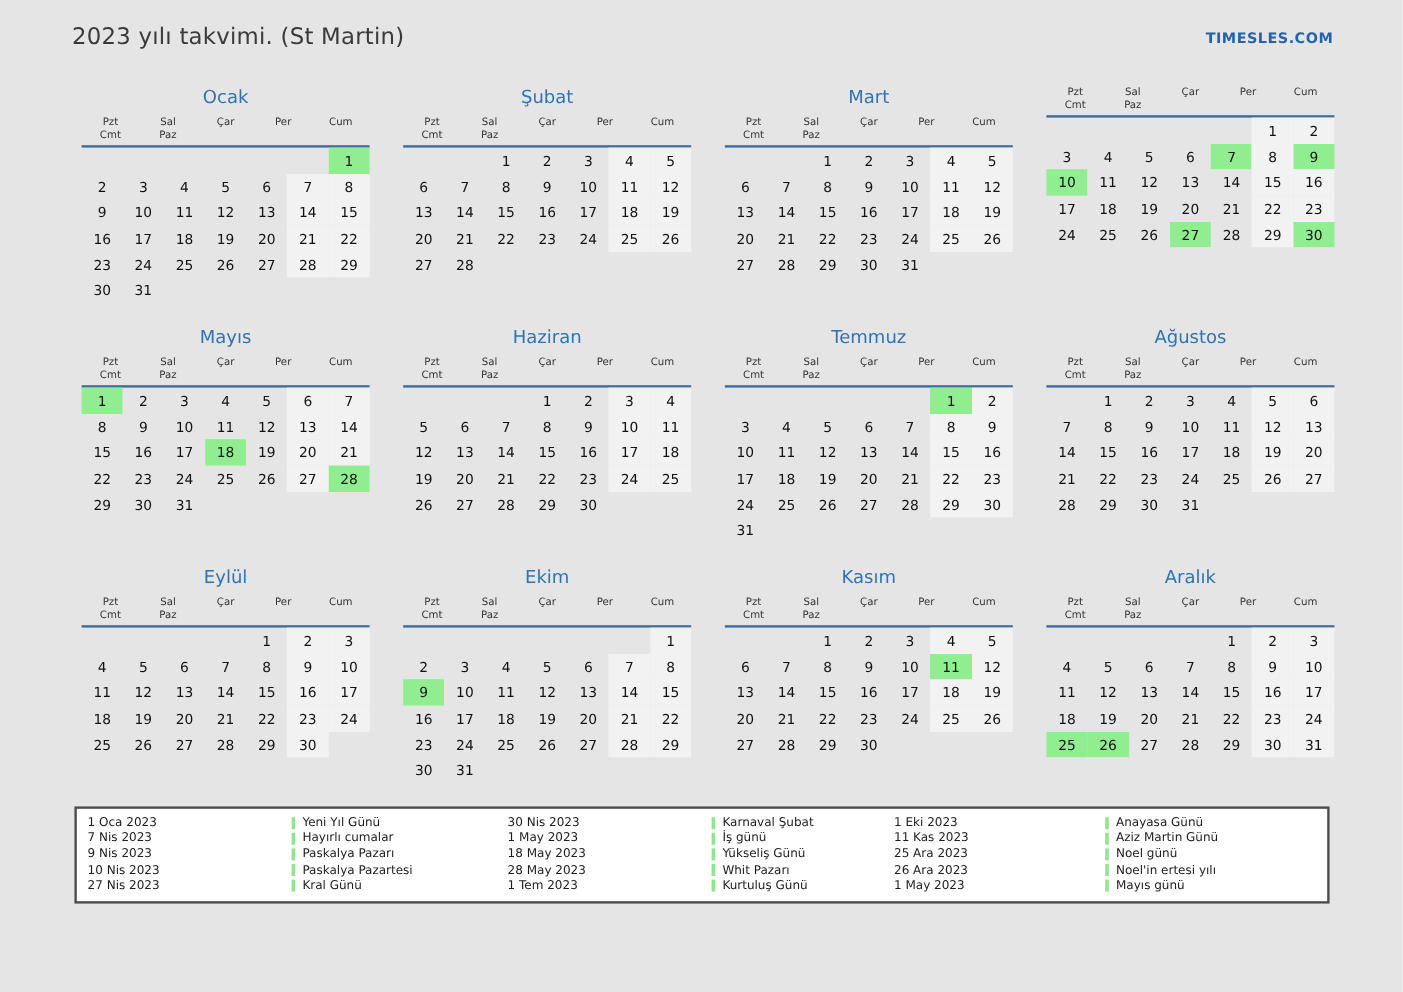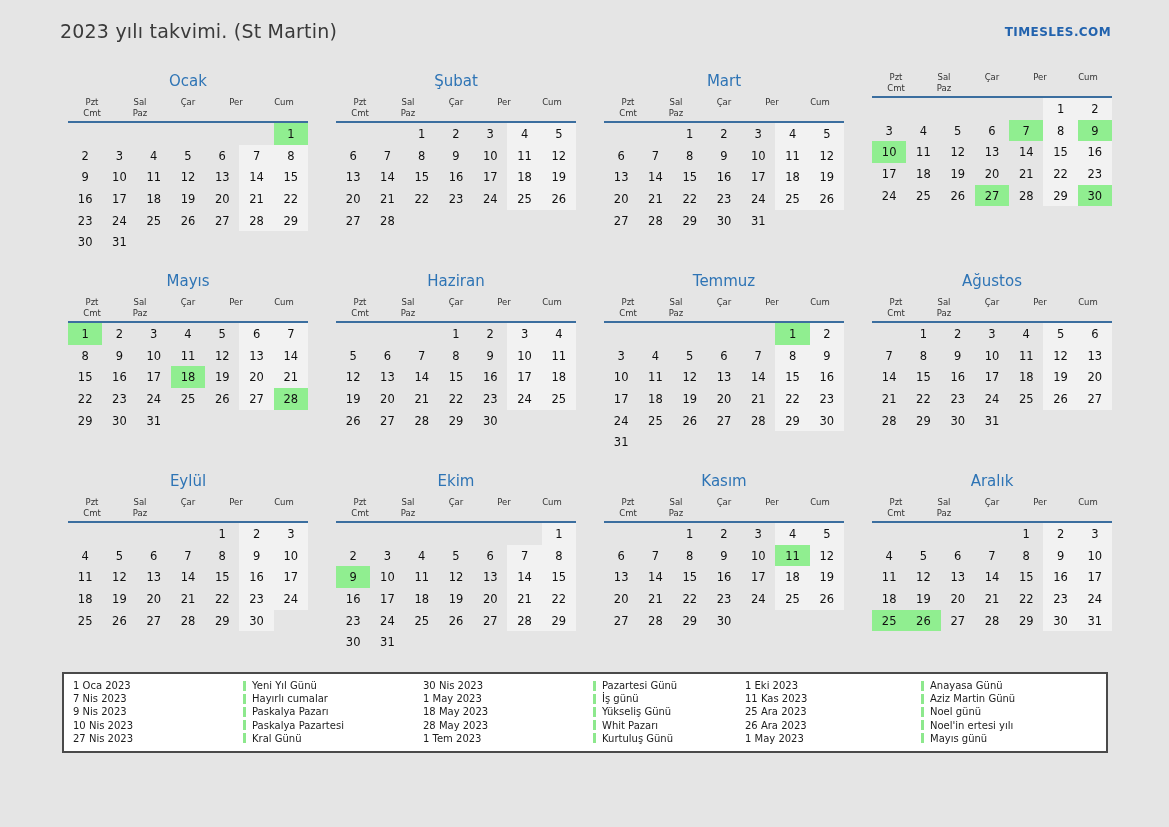--- a/index.html
+++ b/index.html
@@ -624,21 +624,21 @@
   <div class="legend">
     <div class="legend-grid">
         <div class="legend-date">1 Oca 2023</div>
         <div class="legend-name">
           <span class="legend-bar"></span>
           <span>Yeni Yıl Günü</span>
         </div>
         <div class="legend-date">30 Nis 2023</div>
         <div class="legend-name">
           <span class="legend-bar"></span>
-          <span>Pazartesi Günü</span>
+          <span>Karnaval Şubat</span>
         </div>
         <div class="legend-date">1 Eki 2023</div>
         <div class="legend-name">
           <span class="legend-bar"></span>
           <span>Anayasa Günü</span>
         </div>
         <div class="legend-date">7 Nis 2023</div>
         <div class="legend-name">
           <span class="legend-bar"></span>
           <span>Hayırlı cumalar</span>

